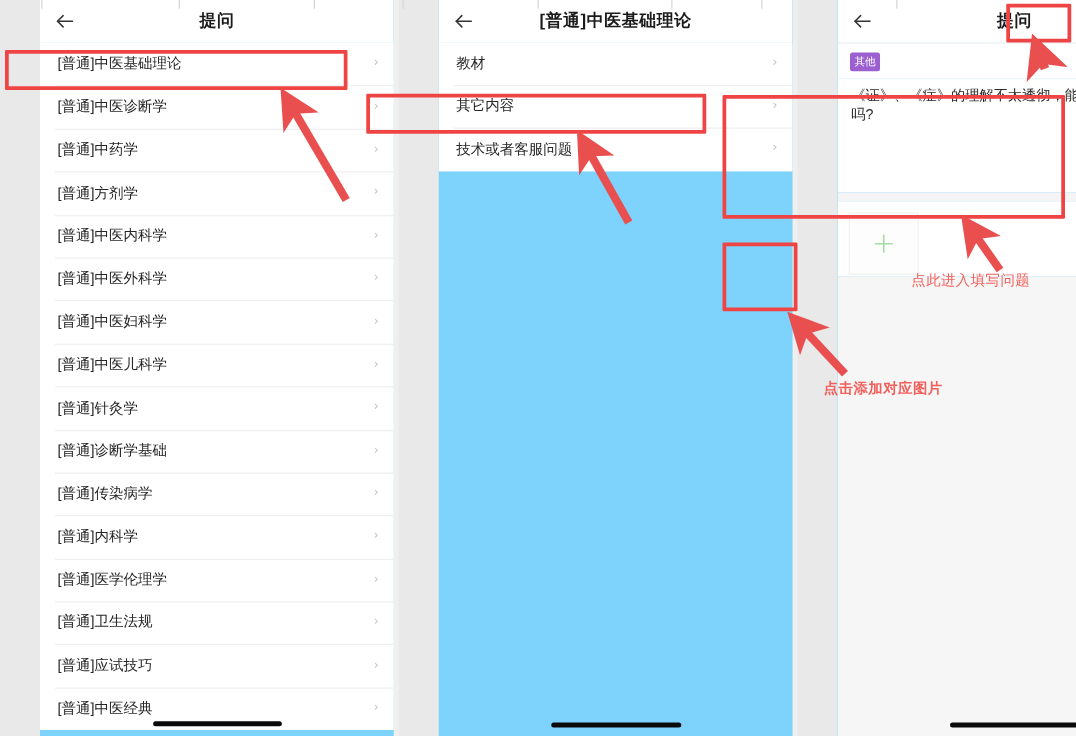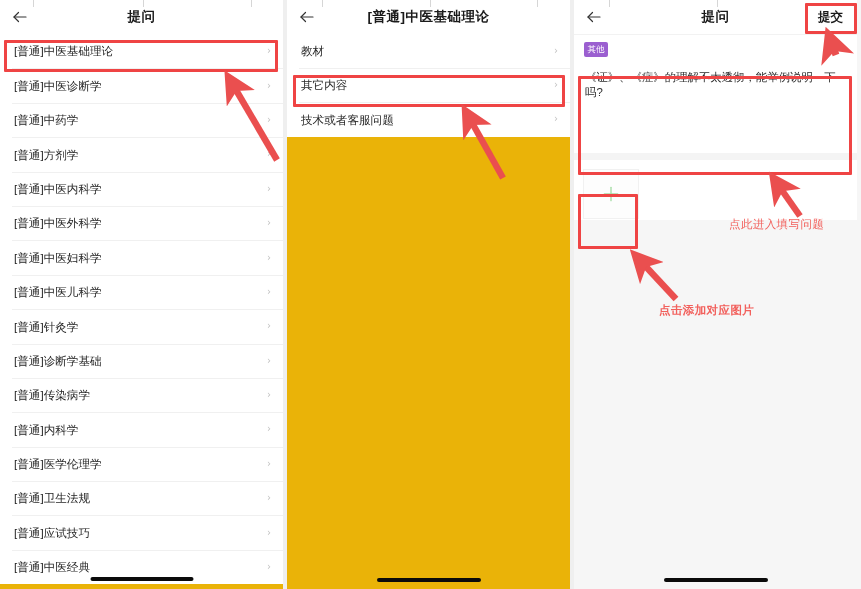--- a/index.html
+++ b/index.html
@@ -19,23 +19,24 @@
   .screens {
     position: absolute;
     inset: 0;
     display: flex;
     background: #e9e9e9;
   }
   .panel {
     position: relative;
     width: 283px;
     height: 589px;
-    background: #eab308;
+    background: #7dd3fc;
     overflow: hidden;
     flex: 0 0 auto;
+    margin-left: 32px;
   }
   .gap {
     flex: 0 0 4px;
     background: #efefef;
   }
   .panel-tail {
     flex: 1 1 auto;
     background: #f6f6f6;
   }
 

